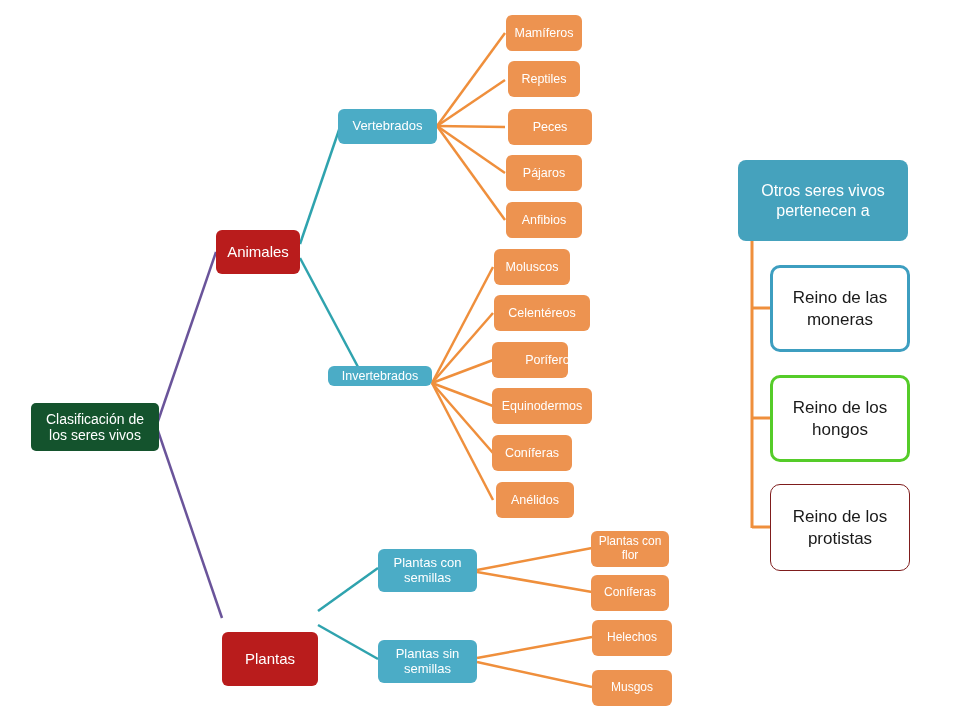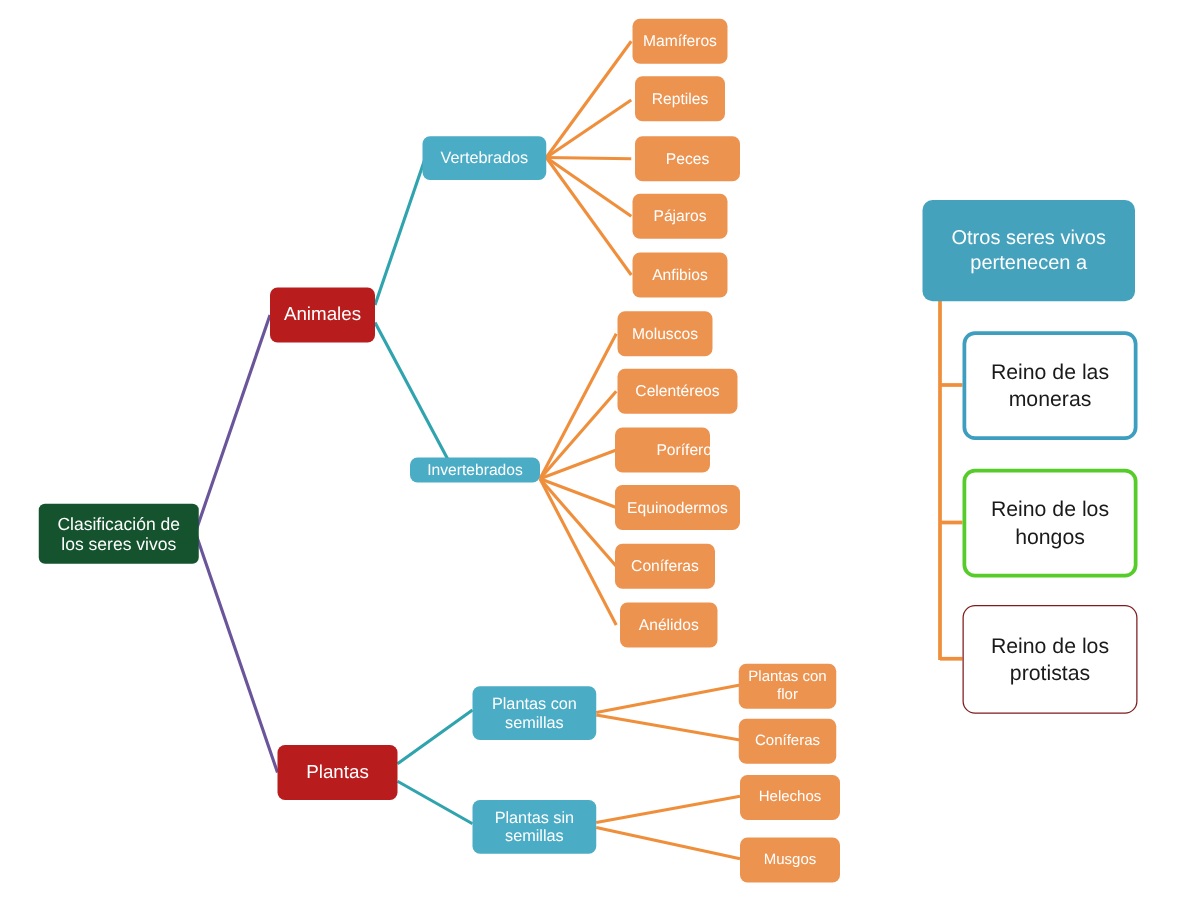--- a/index.html
+++ b/index.html
@@ -76,21 +76,21 @@
   </svg>
 
   <div class="node root" style="left:31px;top:403px;width:128px;height:48px;">
     <span>Clasificación de los seres vivos</span>
   </div>
 
   <div class="node level1" style="left:216px;top:230px;width:84px;height:44px;">
     <span>Animales</span>
   </div>
 
-  <div class="node level1" style="left:222px;top:596px;width:96px;height:44px;">
+  <div class="node level1" style="left:222px;top:632px;width:96px;height:54px;">
     <span>Plantas</span>
   </div>
 
   <div class="node level2" style="left:338px;top:109px;width:99px;height:35px;">
     <span>Vertebrados</span>
   </div>
 
   <div class="node level2" style="left:328px;top:366px;width:104px;height:20px;font-size:12.5px;justify-content:center;">
     <span>Invertebrados</span>
   </div>

